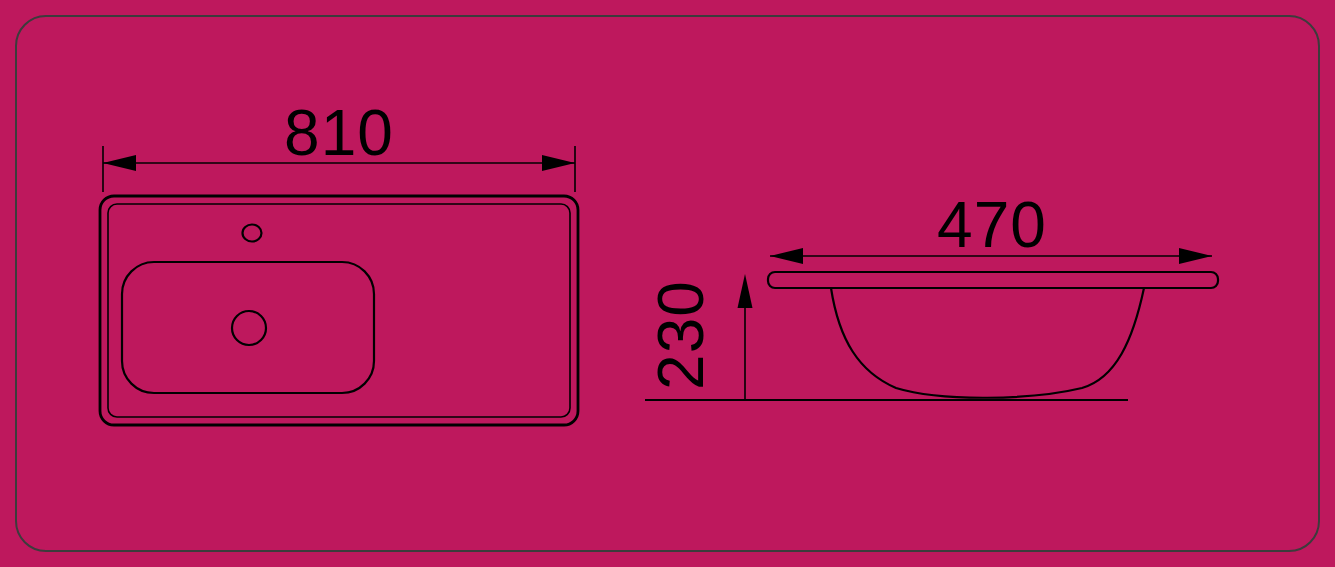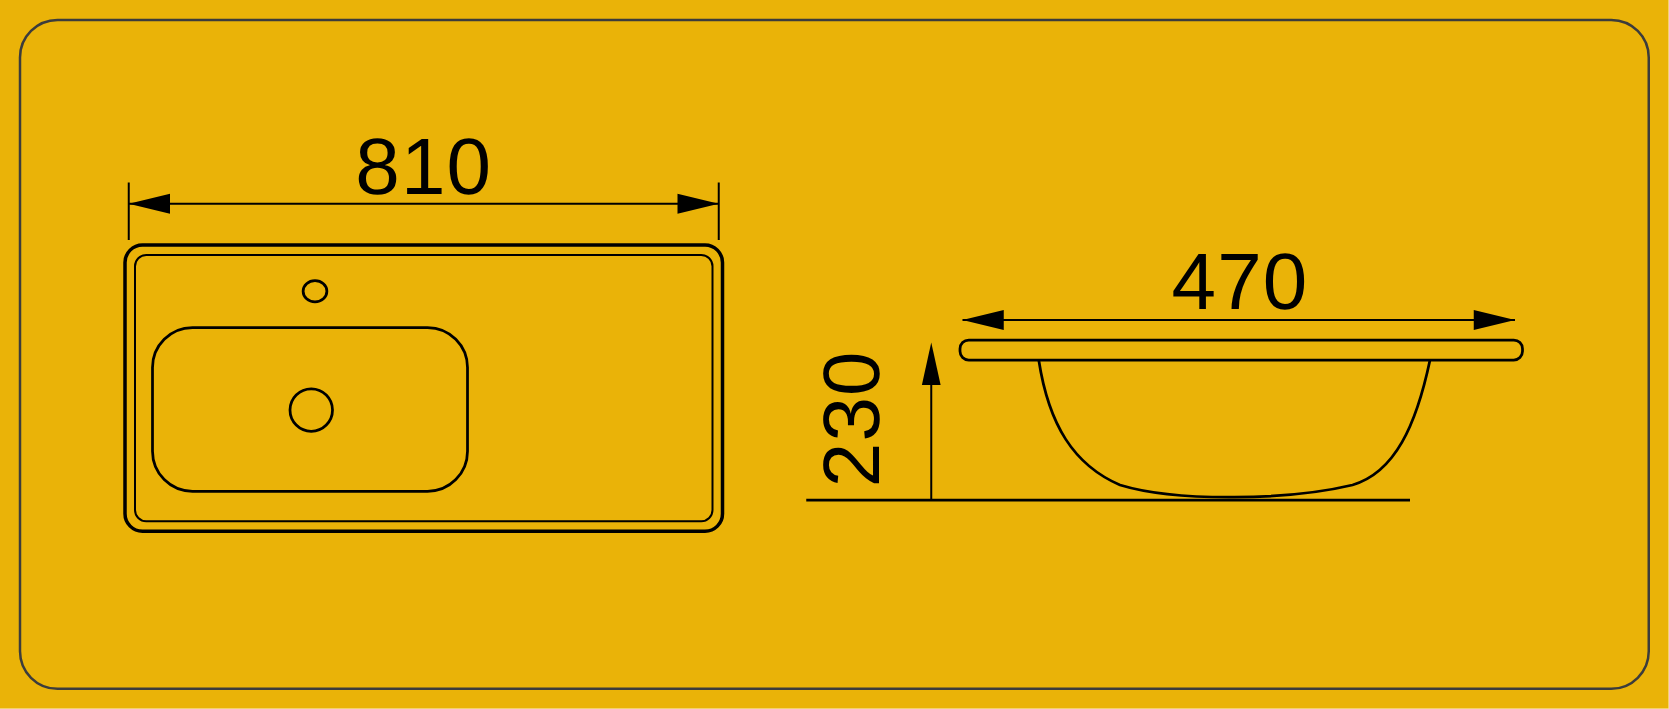--- a/index.html
+++ b/index.html
@@ -5,21 +5,21 @@
   html, body {
     margin: 0;
     padding: 0;
     background: #ffffff;
     font-family: "Liberation Sans", sans-serif;
   }
   .canvas {
     position: relative;
     width: 1335px;
     height: 567px;
-    background: #eab308;
+    background: #be185d;
     overflow: hidden;
   }
   svg {
     display: block;
   }
   .dim-text {
     font-family: "Liberation Sans", "DejaVu Sans", sans-serif;
     font-size: 64px;
     fill: #000000;
     letter-spacing: 1px;

